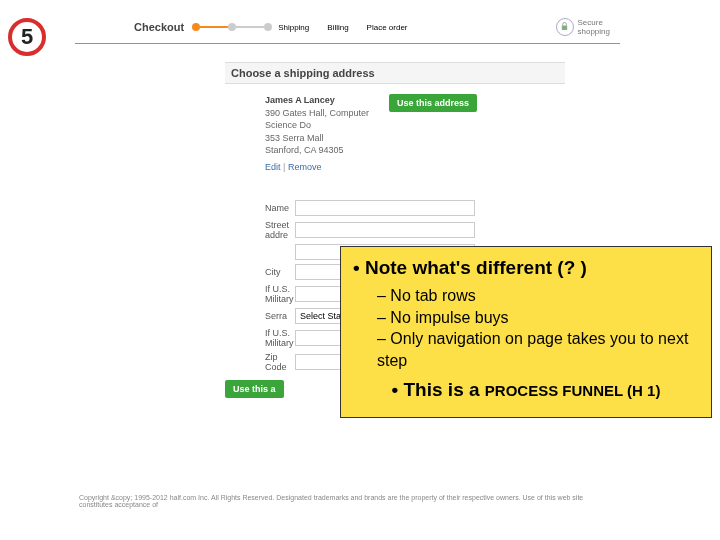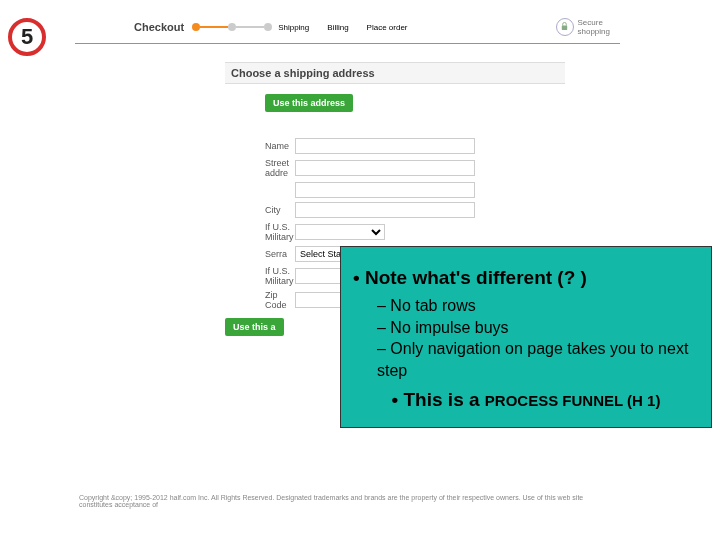--- a/index.html
+++ b/index.html
@@ -51,21 +51,21 @@
   .finput.w1 { width: 180px; }
   .finput.w2 { width: 180px; }
   .finput.w3 { width: 100px; }
   .fselect { height: 16px; border: 1px solid #ccc; font-size: 9px; background: #fff; }
   
   .form-btn { margin-left: 0px; margin-top: 6px; }
   
   .footer { position: absolute; bottom: 12px; left: 4px; font-size: 7px; color: #888; width: 530px; }
   
   
-  .annot { position: absolute; top: 246px; left: 340px; width: 372px; background: #14b8a6; border: 1px solid #333; padding: 20px 12px 10px 12px; z-index: 20; }
+  .annot { position: absolute; top: 246px; left: 340px; width: 372px; background: #fde047; border: 1px solid #333; padding: 10px 12px 10px 12px; z-index: 20; }
   .annot ul { list-style: none; }
   .annot > ul > li { margin-bottom: 6px; }
   .b1 { font-size: 19px; font-weight: bold; color: #000; }
   .b1::before { content: "• "; }
   .sub { margin-left: 24px; margin-top: 4px; }
   .sub li { font-size: 16px; color: #000; line-height: 1.35; }
   .sub li::before { content: "– "; }
   .b2 { font-size: 19px; font-weight: bold; color: #000; margin-top: 8px; text-align: center; }
   .b2::before { content: "• "; }
   .b2 .small { font-size: 15px; font-weight: bold; }
@@ -110,20 +110,30 @@
         <div>
           <div>Secure</div>
           <div>shopping</div>
         </div>
       </div>
     </div>
 
     <div class="section">
       <div class="sec-title">Choose a shipping address</div>
       <div class="addr-row">
+        <div class="addr-block">
+          <div class="addr-name">James A Lancey</div>
+          <div>390 Gates Hall, Computer</div>
+          <div>Science Do</div>
+          <div>353 Serra Mall</div>
+          <div>Stanford, CA 94305</div>
+          <div class="addr-links">
+            <span>Edit</span> <span style="color:#999">|</span> <span>Remove</span>
+          </div>
+        </div>
         <button class="btn-green">Use this address</button>
       </div>
     </div>
 
     <div class="section" style="margin-top:12px;">
       <div class="form">
         <div class="frow">
             <div class="flabel">Name</div>
             <input class="finput w1" style="">
           </div>

